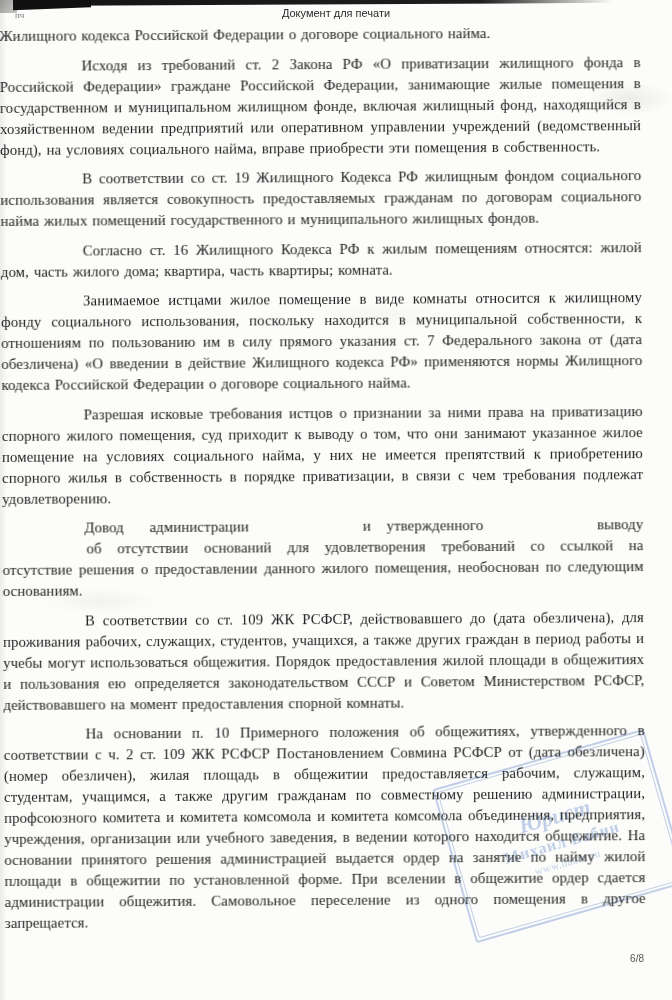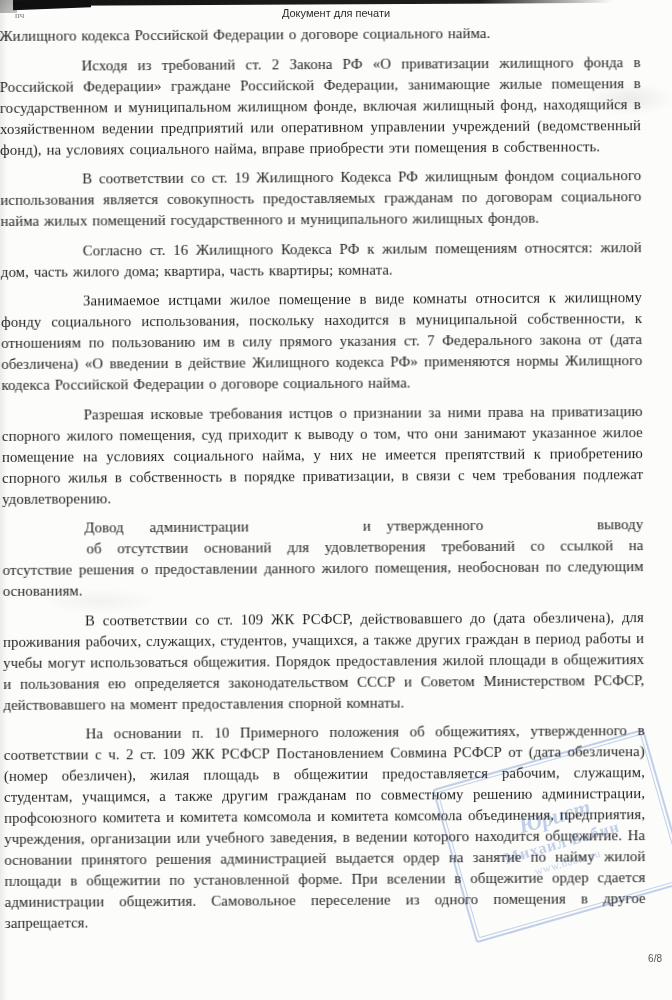--- a/index.html
+++ b/index.html
@@ -25,21 +25,21 @@
   .blob.b2{left:40px;top:588px;width:120px;height:26px;
     background:radial-gradient(ellipse,rgba(150,150,150,.10),transparent 70%);}
   .blob.b3{left:300px;top:300px;width:160px;height:30px;
     background:radial-gradient(ellipse,rgba(160,160,160,.07),transparent 70%);}
 
   
   .print-title{position:absolute;top:7px;left:0;right:0;text-align:center;
     font-family:"Liberation Sans",sans-serif;font-size:11px;color:#2a2a2a;}
   .corner-frag{position:absolute;top:10px;left:15px;
     font-family:Liberation Serif, serif;font-size:9px;color:#777;}
-  .page-num{position:absolute;top:953px;right:10px;
+  .page-num{position:absolute;top:953px;right:28px;
     font-family:"Liberation Sans",sans-serif;font-size:10px;color:#555;}
 
   
   .scan-text{
     position:absolute;left:5px;top:26px;width:641px;height:930px;
     transform:rotate(-0.35deg);transform-origin:0 100%;
     font-size:14.8px;line-height:21px;color:#1f1f1f;
     text-align:justify;letter-spacing:.1px;word-spacing:1px;
     z-index:2;filter:blur(.2px);
   }

